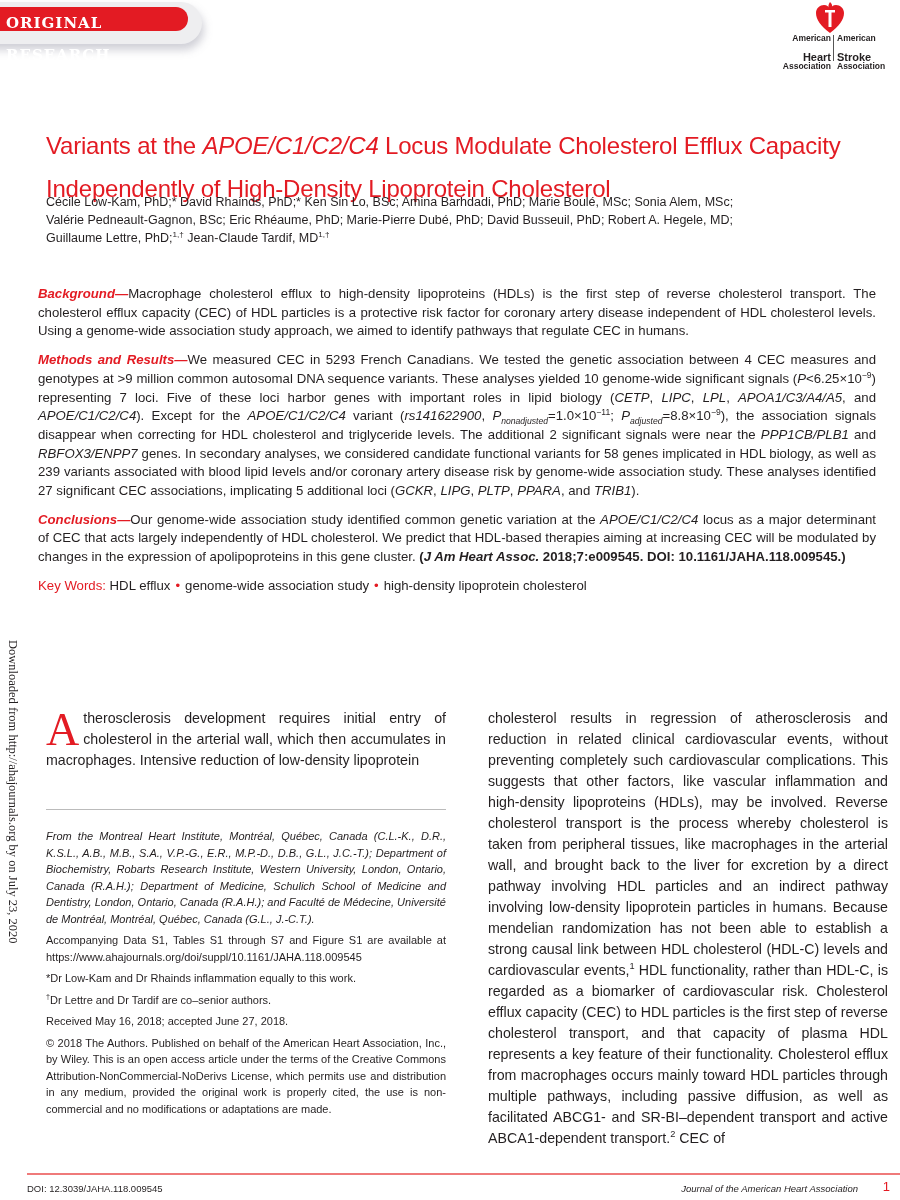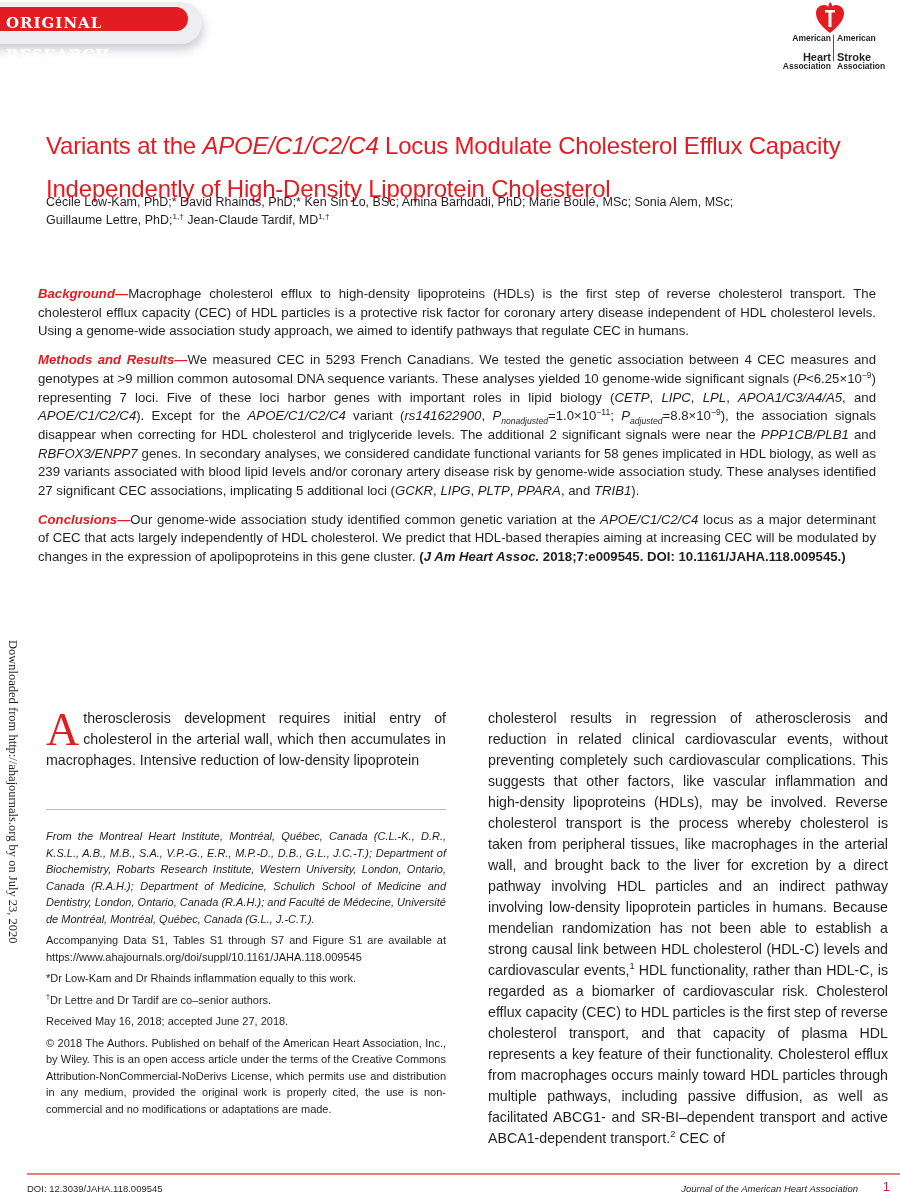--- a/index.html
+++ b/index.html
@@ -76,32 +76,37 @@
     <div>Association</div>
   </div>
 </div>
 
 <h1 class="title" style="margin:0;font-weight:normal;">
   <span>Variants at the </span><i>APOE/C1/C2/C4</i><span> Locus Modulate Cholesterol Efflux Capacity Independently of High-Density Lipoprotein Cholesterol</span>
 </h1>
 
 <div class="authors">
   <div>Cécile Low-Kam, PhD;* David Rhainds, PhD;* Ken Sin Lo, BSc; Amina Barhdadi, PhD; Marie Boulé, MSc; Sonia Alem, MSc;</div>
+  <div>Valérie Pedneault-Gagnon, BSc; Eric Rhéaume, PhD; Marie-Pierre Dubé, PhD; David Busseuil, PhD; Robert A. Hegele, MD;</div>
   <div><span>Guillaume Lettre, PhD;</span><sup>1,†</sup><span> Jean-Claude Tardif, MD</span><sup>1,†</sup></div>
 </div>
 
 <div class="abstract">
   <p>
     <span class="lead">Background—</span><span>Macrophage cholesterol efflux to high-density lipoproteins (HDLs) is the first step of reverse cholesterol transport. The cholesterol efflux capacity (CEC) of HDL particles is a protective risk factor for coronary artery disease independent of HDL cholesterol levels. Using a genome-wide association study approach, we aimed to identify pathways that regulate CEC in humans.</span>
   </p>
   <p>
     <span class="lead">Methods and Results—</span><span>We measured CEC in 5293 French Canadians. We tested the genetic association between 4 CEC measures and genotypes at &gt;9 million common autosomal DNA sequence variants. These analyses yielded 10 genome-wide significant signals (</span><i>P</i><span>&lt;6.25×10</span><sup>−9</sup><span>) representing 7 loci. Five of these loci harbor genes with important roles in lipid biology (</span><i>CETP</i>, <i>LIPC</i>, <i>LPL</i>, <i>APOA1/C3/A4/A5</i><span>, and </span><i>APOE/C1/C2/C4</i><span>). Except for the </span><i>APOE/C1/C2/C4</i><span> variant (</span><i>rs141622900</i>, <i>P</i><sub><i>nonadjusted</i></sub><span>=1.0×10</span><sup>−11</sup>; <i>P</i><sub><i>adjusted</i></sub><span>=8.8×10</span><sup>−9</sup><span>), the association signals disappear when correcting for HDL cholesterol and triglyceride levels. The additional 2 significant signals were near the </span><i>PPP1CB/PLB1</i> and <i>RBFOX3/ENPP7</i><span> genes. In secondary analyses, we considered candidate functional variants for 58 genes implicated in HDL biology, as well as 239 variants associated with blood lipid levels and/or coronary artery disease risk by genome-wide association study. These analyses identified 27 significant CEC associations, implicating 5 additional loci (</span><i>GCKR</i>, <i>LIPG</i>, <i>PLTP</i>, <i>PPARA</i>, and <i>TRIB1</i><span>).</span>
   </p>
   <p>
     <span class="lead">Conclusions—</span><span>Our genome-wide association study identified common genetic variation at the </span><i>APOE/C1/C2/C4</i><span> locus as a major determinant of CEC that acts largely independently of HDL cholesterol. We predict that HDL-based therapies aiming at increasing CEC will be modulated by changes in the expression of apolipoproteins in this gene cluster. </span><b>(<i>J Am Heart Assoc.</i><span> 2018;7:e009545. DOI: 10.1161/JAHA.118.009545.)</span></b>
+  </p>
+  <p>
+    <span class="kw-label">Key Words:</span>
+    <span>HDL efflux</span><span class="kw-sep">•</span><span>genome-wide association study</span><span class="kw-sep">•</span><span>high-density lipoprotein cholesterol</span>
   </p>
 </div>
 
 <div class="side-note">
   <span>Downloaded from http://ahajournals.org by on July 23, 2020</span>
 </div>
 
 <div class="col-left">
   <p class="body-text">
     <span class="dropcap">A</span><span>therosclerosis development requires initial entry of cholesterol in the arterial wall, which then accumulates in macrophages. Intensive reduction of low-density lipoprotein</span>

